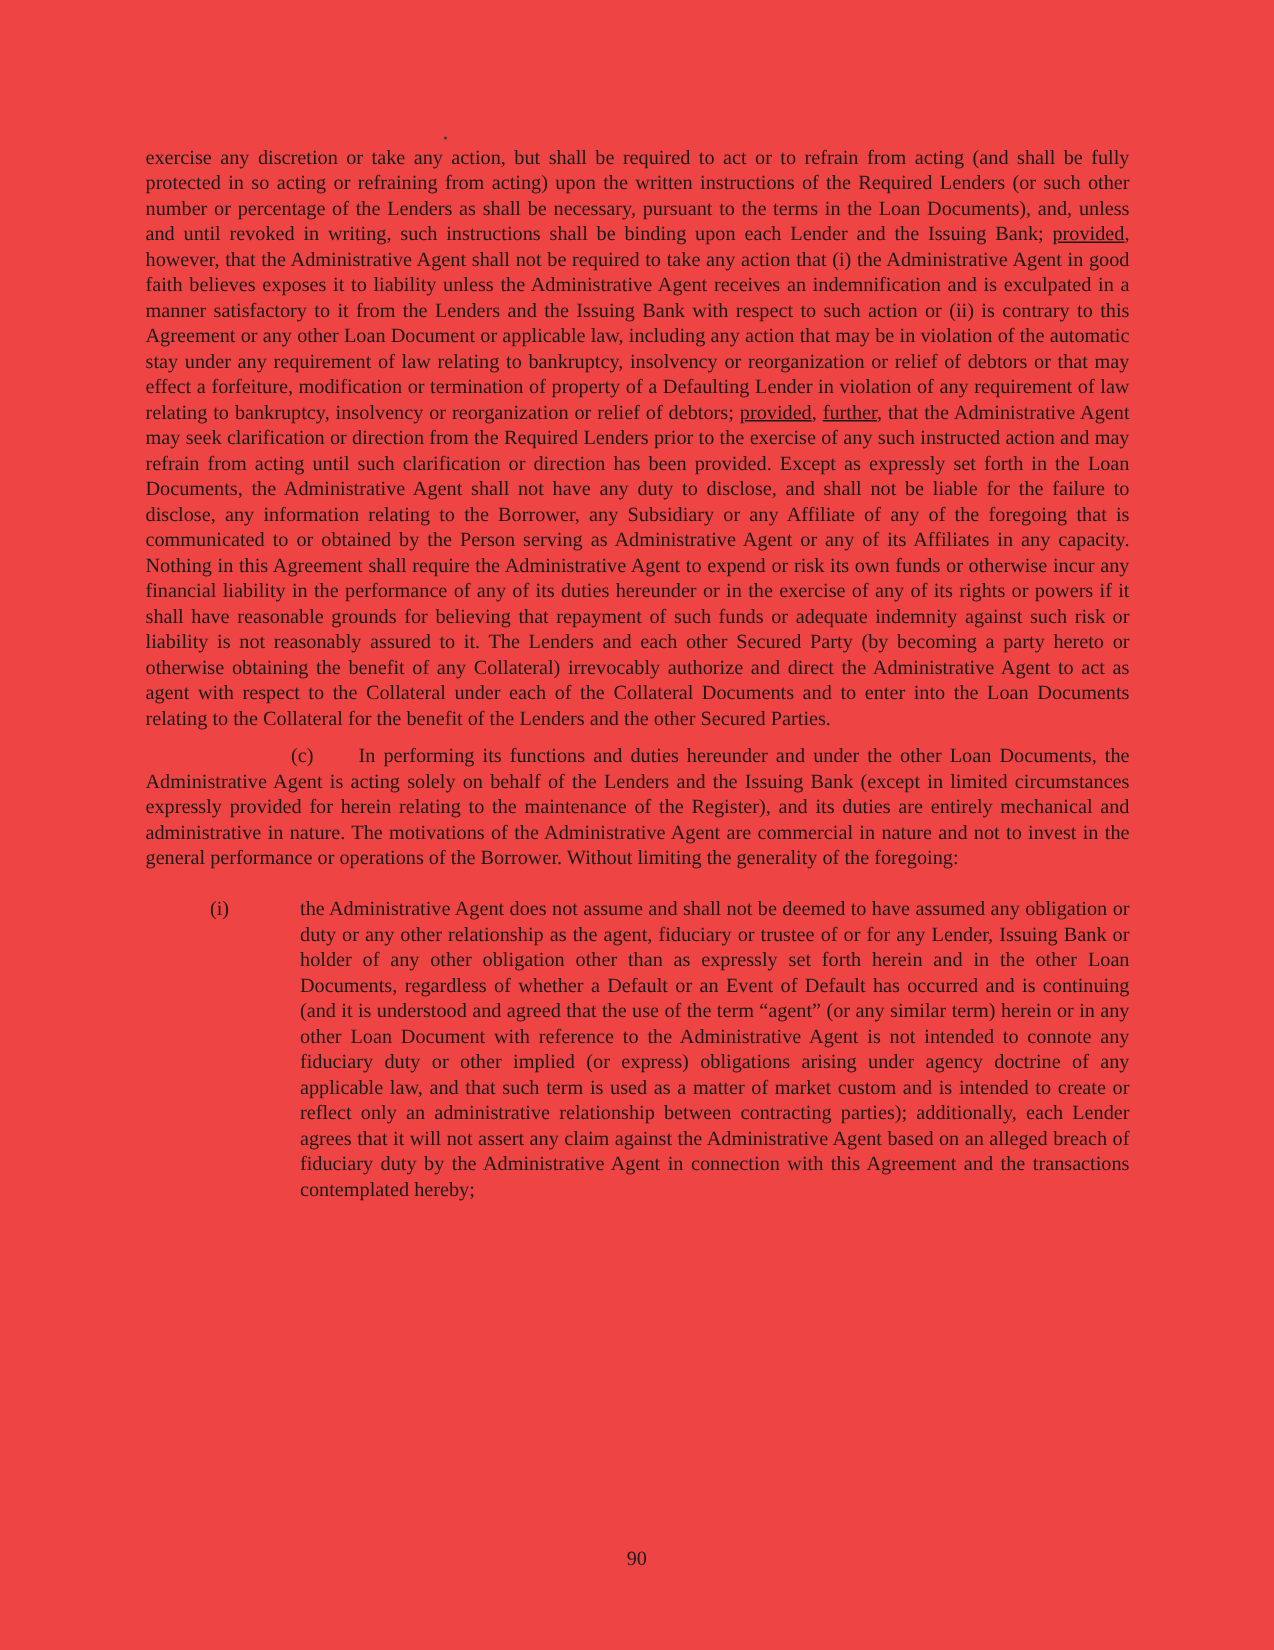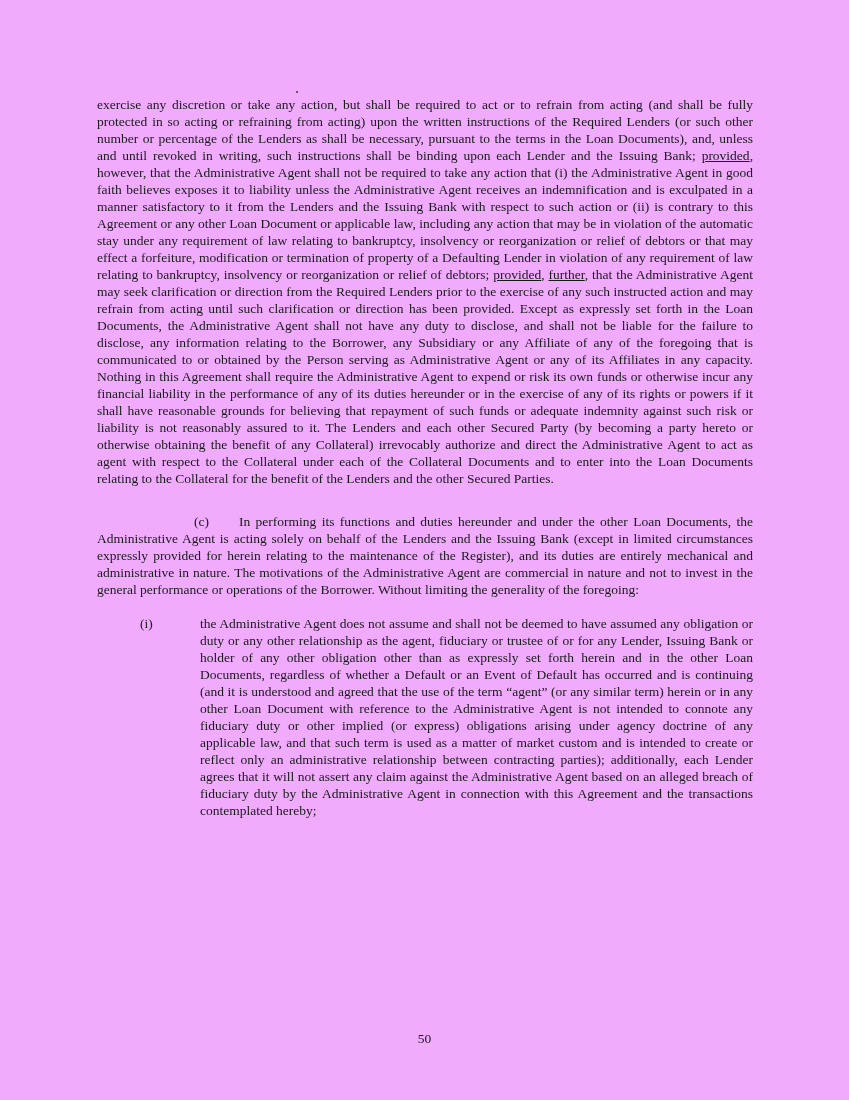--- a/index.html
+++ b/index.html
@@ -4,39 +4,39 @@
 <style>
   html, body {
     margin: 0;
     padding: 0;
     background: #ffffff;
   }
   .page {
     position: relative;
     width: 849px;
     height: 1100px;
-    background: #f0abfc;
+    background: #ef4444;
     font-family: "Liberation Serif", "DejaVu Serif", serif;
     color: #1a1a1a;
     overflow: hidden;
   }
   .textblock {
     position: absolute;
     left: 97px;
     top: 96px;
     width: 656px;
     font-size: 13.5px;
     line-height: 17px;
   }
   .para {
     margin: 0;
     text-align: justify;
   }
   .para-c {
-    margin-top: 26px;
+    margin-top: 8px;
     text-indent: 97px;
   }
   .label-gap {
     display: inline-block;
     width: 30px;
   }
   .numbered-list {
     margin-top: 17px;
   }
   .list-item {
@@ -85,15 +85,15 @@
 
     <div class="numbered-list">
       <div class="list-item">
         <span class="list-item-label">(i)</span>
         <span>the Administrative Agent does not assume and shall not be deemed to have assumed any obligation or duty or any other relationship as the agent, fiduciary or trustee of or for any Lender, Issuing Bank or holder of any other obligation other than as expressly set forth herein and in the other Loan Documents, regardless of whether a Default or an Event of Default has occurred and is continuing (and it is understood and agreed that the use of the term “agent” (or any similar term) herein or in any other Loan Document with reference to the Administrative Agent is not intended to connote any fiduciary duty or other implied (or express) obligations arising under agency doctrine of any applicable law, and that such term is used as a matter of market custom and is intended to create or reflect only an administrative relationship between contracting parties); additionally, each Lender agrees that it will not assert any claim against the Administrative Agent based on an alleged breach of fiduciary duty by the Administrative Agent in connection with this Agreement and the transactions contemplated hereby;</span>
       </div>
     </div>
 
   </div>
 
-  <div class="page-number">50</div>
+  <div class="page-number">90</div>
 
 </div>
 
 </body></html>

